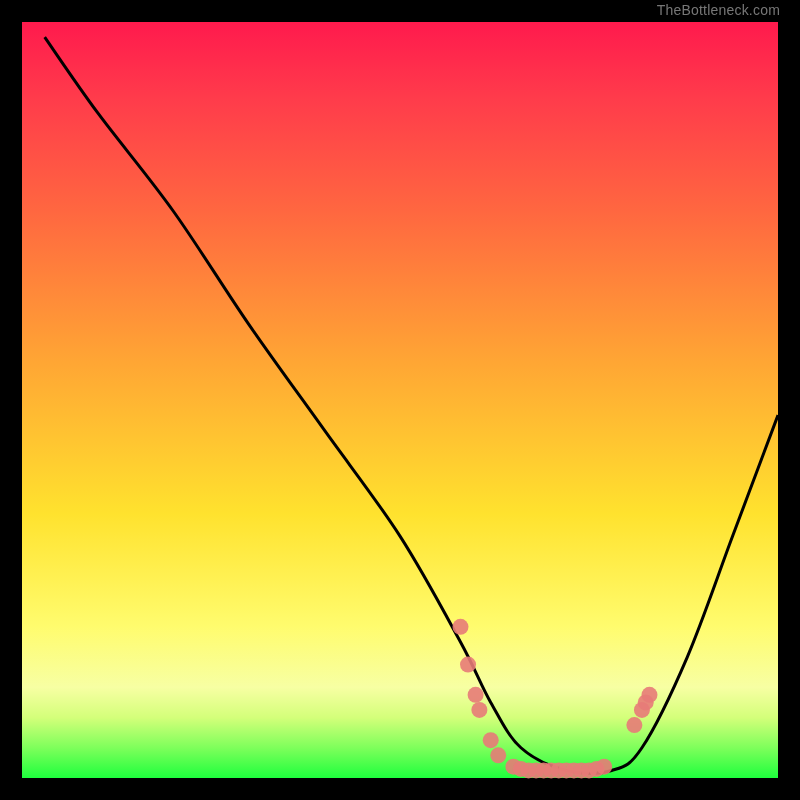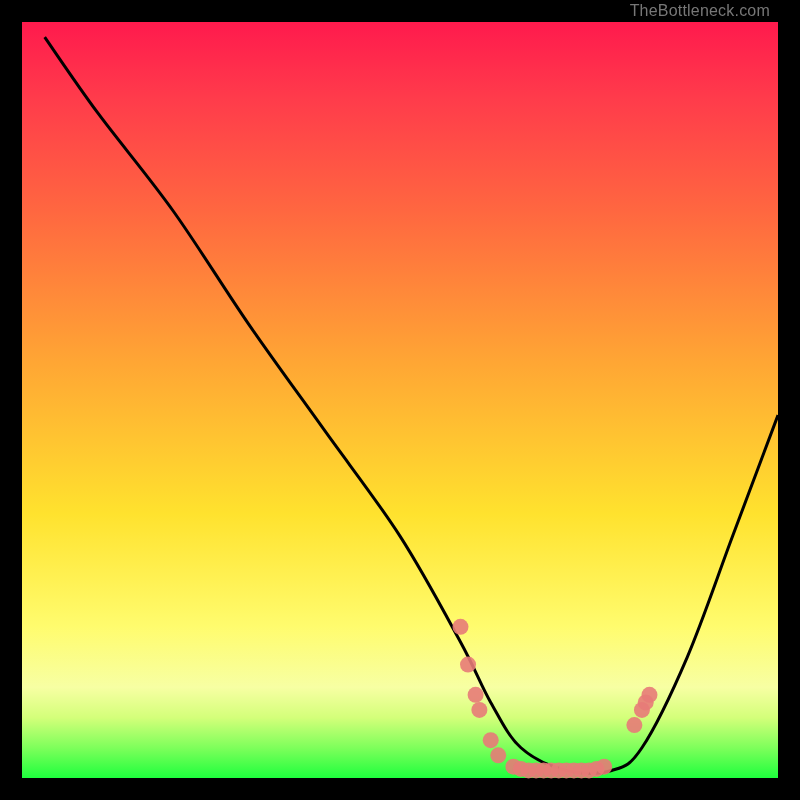--- a/index.html
+++ b/index.html
@@ -43,23 +43,23 @@
       #fffc6e 80%,
       #f7ffa3 88%,
       #d4ff7a 92%,
       #7eff5b 96%,
       #1eff3d 100%
     );
   }
   .attribution {
     position: absolute;
     top: 2px;
-    right: 30px;
+    right: 20px;
     color: #777;
-    font-size: 16px;
+    font-size: 14px;
     letter-spacing: 0.2px;
   }
   svg.curve {
     position: absolute;
     left: 22px;
     top: 22px;
     width: 756px;
     height: 756px;
     overflow: visible;
   }

